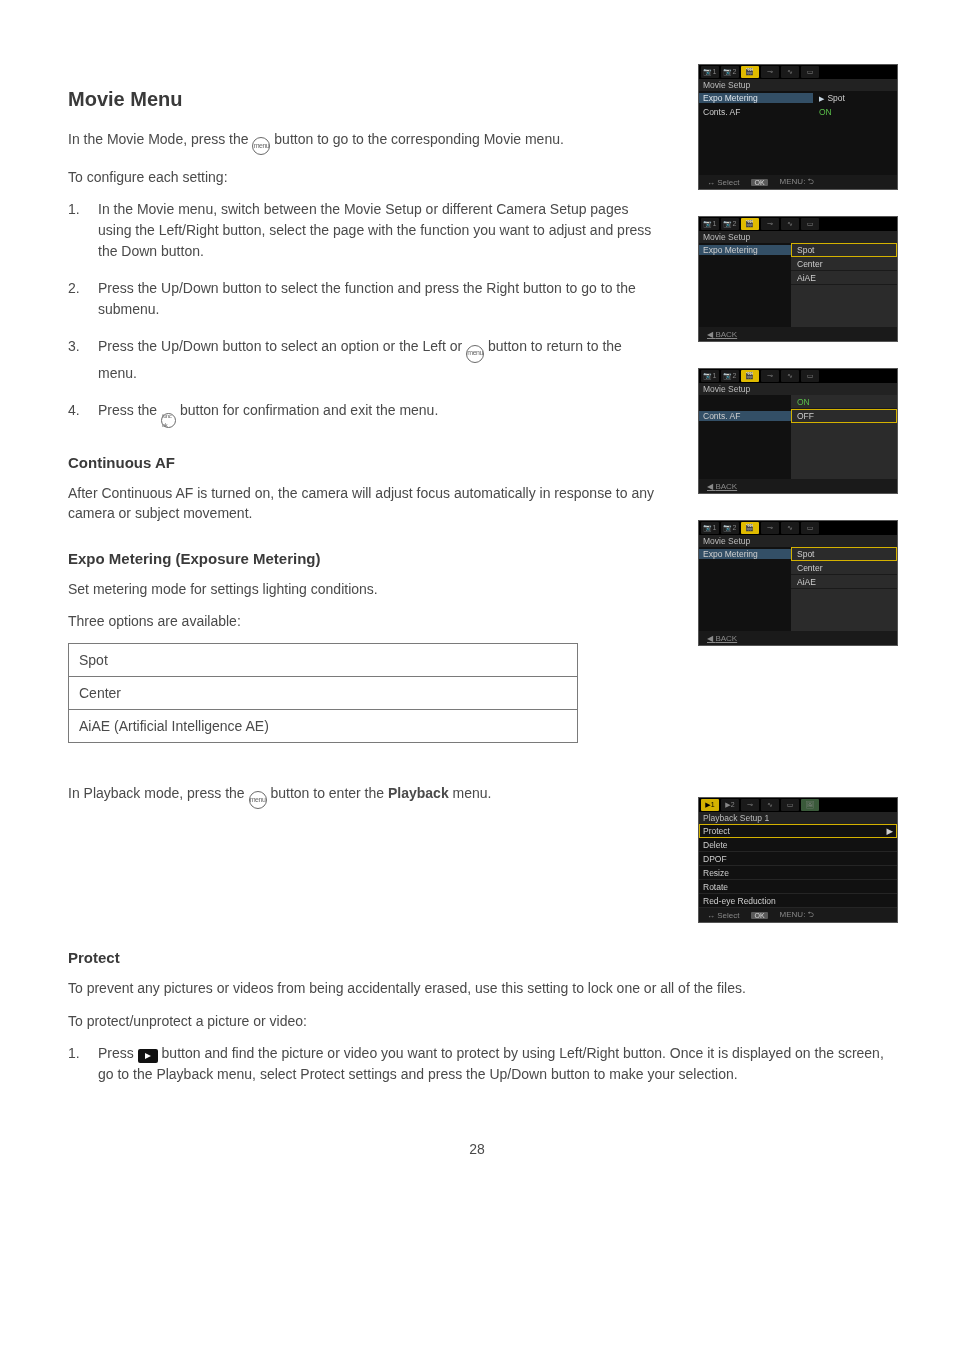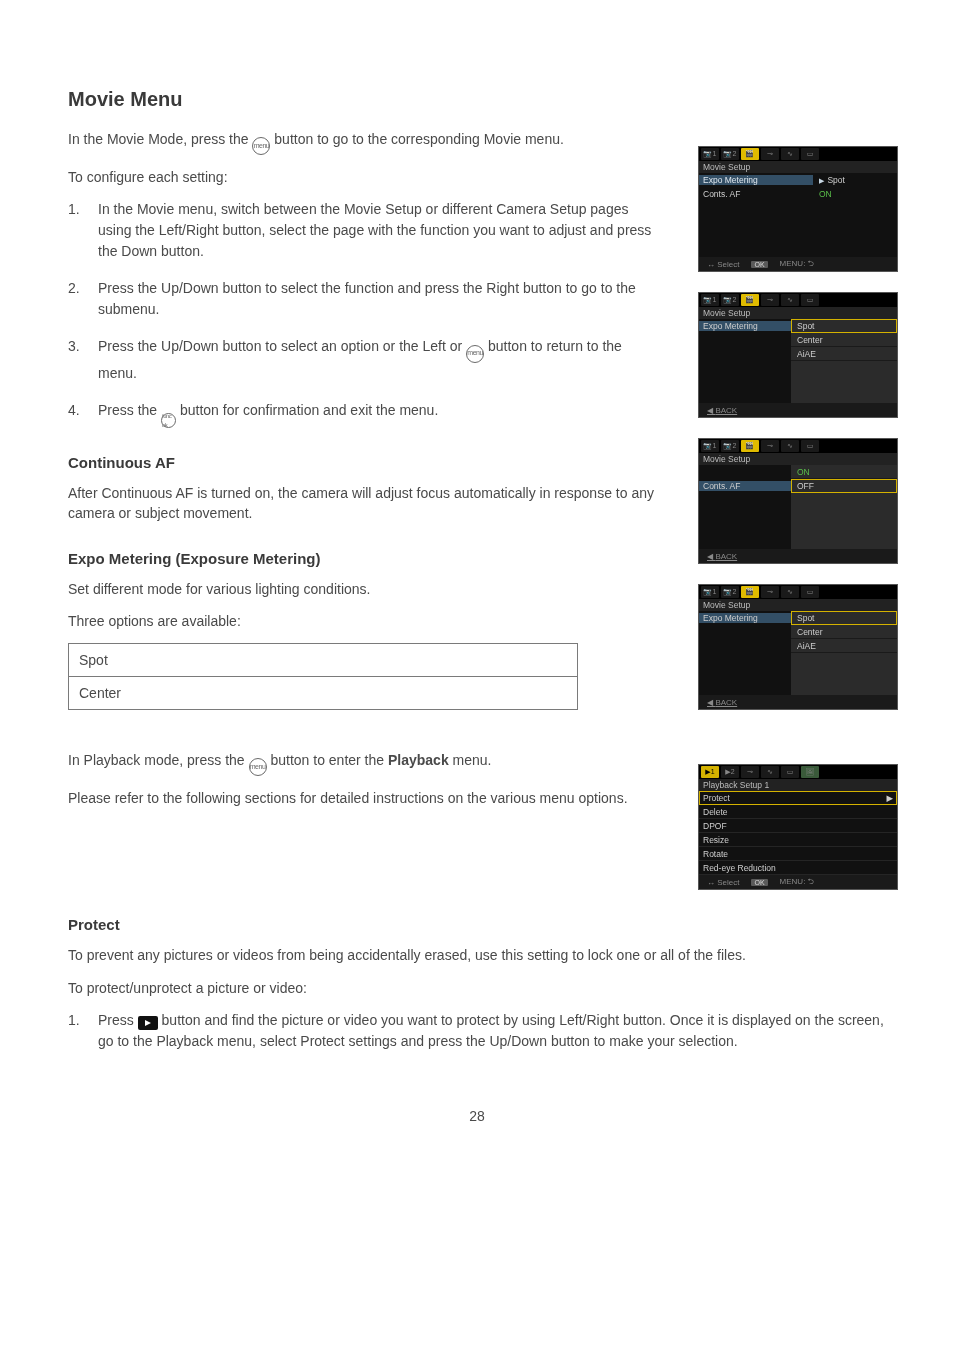--- a/index.html
+++ b/index.html
@@ -7,21 +7,21 @@
   .page { width: 954px; padding: 60px 68px 40px 68px; position: relative; }
   h2 { font-size: 20px; font-weight: bold; color: #3a3a3a; margin-bottom: 18px; margin-top: 28px; }
   h3 { font-size: 15px; font-weight: bold; color: #3a3a3a; margin-top: 26px; margin-bottom: 12px; }
   p { font-size: 14px; line-height: 1.45; margin-bottom: 12px; color: #4a4a4a; }
   ol { list-style: none; }
   ol > li { display: flex; margin-bottom: 16px; font-size: 14px; line-height: 1.5; }
   ol > li .num { width: 30px; flex-shrink: 0; }
   ol > li .body { flex: 1; }
   .two-col { display: flex; gap: 40px; }
   .left-col { flex: 0 0 590px; max-width: 590px; }
-  .right-col { flex: 0 0 200px; display: flex; flex-direction: column; gap: 20px; padding-top: 4px; justify-content: flex-end; }
+  .right-col { flex: 0 0 200px; display: flex; flex-direction: column; gap: 26px; padding-top: 4px; }
   .icon-circle { display: inline-flex; align-items: center; justify-content: center; width: 18px; height: 18px; border: 1.5px solid #6a6a6a; border-radius: 50%; font-size: 7px; color: #6a6a6a; vertical-align: -4px; letter-spacing: -0.5px; }
   .icon-circle.sm { width: 15px; height: 15px; font-size: 6px; vertical-align: -3px; }
   .icon-play { display: inline-flex; align-items: center; justify-content: center; width: 20px; height: 14px; background: #111; border-radius: 2px; vertical-align: -2px; }
   .icon-play svg { display: block; }
   table.opts { border-collapse: collapse; width: 510px; margin-top: 6px; }
   table.opts td { border: 1px solid #7a7a7a; padding: 8px 10px; font-size: 14px; }
   .page-num { text-align: center; font-size: 14px; color: #4a4a4a; margin-top: 56px; }
 
   
   .thumb { width: 200px; border: 1px solid #555; background: #0b0b0b; font-size: 9px; color: #cfcfcf; }
@@ -95,31 +95,34 @@
             <span> button for confirmation and exit the menu.</span>
           </span>
         </li>
       </ol>
 
 
       <h3>Continuous AF</h3>
       <p>After Continuous AF is turned on, the camera will adjust focus automatically in response to any camera or subject movement.</p>
 
       <h3>Expo Metering (Exposure Metering)</h3>
-      <p>Set different mode for various lighting conditions.</p>
+      <p>Set metering mode for settings lighting conditions.</p>
       <p>Three options are available:</p>
 
       <table class="opts">
         <tbody>
             <tr>
               <td>Spot</td>
             </tr>
         <tr>
               <td>Center</td>
             </tr>
+        <tr>
+              <td>AiAE (Artificial Intelligence AE)</td>
+            </tr>
       </tbody>
         </table>
     </div>
 
     <div class="right-col">
 
       <div class="thumb">
         <div class="tabs">
           <span class="tab">📷1</span>
           <span class="tab">📷2</span>
@@ -233,21 +236,20 @@
     <div class="left-col">
 
       <p>
         <span>In Playback mode, press the </span>
         <span class="icon-circle">menu</span>
         <span> button to enter the </span>
         <b>Playback</b>
         <span> menu.</span>
       </p>
 
-      <p>Please refer to the following sections for detailed instructions on the various menu options.</p>
     </div>
 
     <div class="right-col" style="padding-top:14px;">
       <div class="thumb playback">
         <div class="tabs">
           <span class="tab play-active">▶1</span>
           <span class="tab">▶2</span>
           <span class="tab">⊸</span>
           <span class="tab">∿</span>
           <span class="tab">▭</span>

